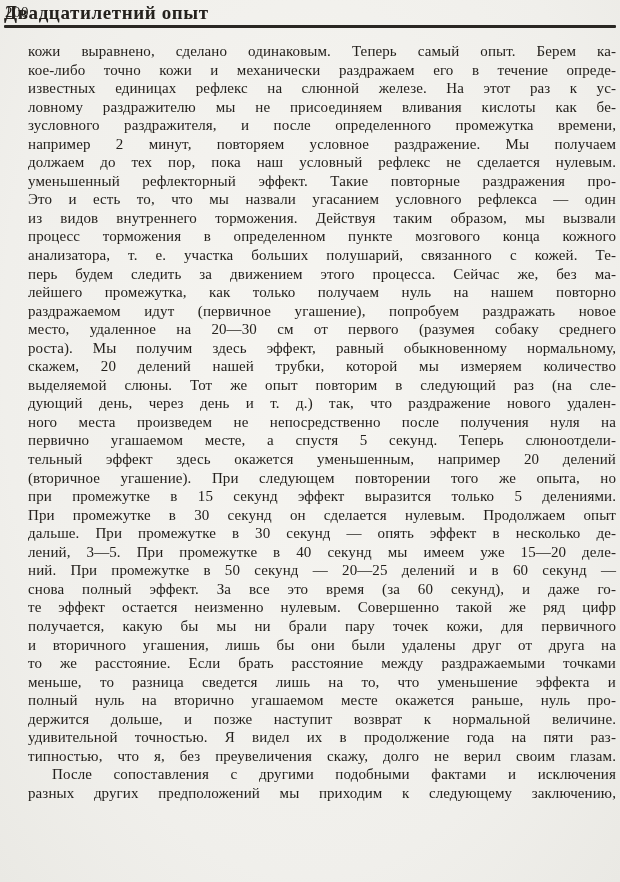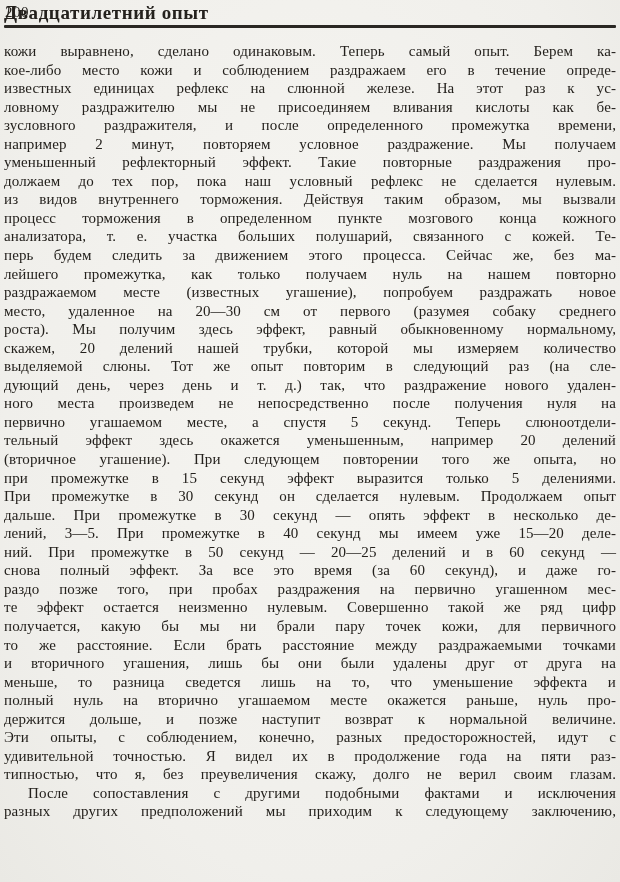--- a/index.html
+++ b/index.html
@@ -41,20 +41,21 @@
     letter-spacing: 0.6px;
   }
   .header-rule {
     margin-top: 3px;
     height: 3px;
     background: #2a2723;
     border-radius: 1px;
   }
   .page-body {
     margin-top: 14px;
+    margin-left: 24px;
   }
   .line {
     font-size: 15px;
     line-height: 18.55px;
     height: 18.55px;
     text-align: justify;
     text-align-last: justify;
     white-space: normal;
     letter-spacing: 0.1px;
   }
@@ -66,55 +67,54 @@
 <body>
 
 <div class="page">
   <div class="page-header">
     <span class="page-number">200</span>
     <span class="running-title">Двадцатилетний опыт</span>
   </div>
   <div class="header-rule"></div>
   <div class="page-body">
     <div class="line">кожи выравнено, сделано одинаковым. Теперь самый опыт. Берем ка-</div>
-    <div class="line">кое-либо место кожи и соблюдением раздражаем его в течение опреде-</div>
+    <div class="line">кое-либо точно кожи и механически раздражаем его в течение опреде-</div>
     <div class="line">известных единицах рефлекс на слюнной железе. На этот раз к ус-</div>
     <div class="line">ловному раздражителю мы не присоединяем вливания кислоты как бе-</div>
     <div class="line">зусловного раздражителя, и после определенного промежутка времени,</div>
     <div class="line">например 2 минут, повторяем условное раздражение. Мы получаем</div>
+    <div class="line">должаем до тех пор, пока наш условный рефлекс не сделается нулевым.</div>
     <div class="line">уменьшенный рефлекторный эффект. Такие повторные раздражения про-</div>
-    <div class="line">должаем до тех пор, пока наш условный рефлекс не сделается нулевым.</div>
+    <div class="line">Это и есть то, что мы назвали угасанием условного рефлекса — один</div>
     <div class="line">из видов внутреннего торможения. Действуя таким образом, мы вызвали</div>
     <div class="line">процесс торможения в определенном пункте мозгового конца кожного</div>
     <div class="line">анализатора, т. е. участка больших полушарий, связанного с кожей. Те-</div>
     <div class="line">перь будем следить за движением этого процесса. Сейчас же, без ма-</div>
     <div class="line">лейшего промежутка, как только получаем нуль на нашем повторно</div>
-    <div class="line">раздражаемом месте (известных угашение), попробуем раздражать новое</div>
+    <div class="line">раздражаемом идут (первичное угашение), попробуем раздражать новое</div>
     <div class="line">место, удаленное на 20—30 см от первого (разумея собаку среднего</div>
     <div class="line">роста). Мы получим здесь эффект, равный обыкновенному нормальному,</div>
     <div class="line">скажем, 20 делений нашей трубки, которой мы измеряем количество</div>
     <div class="line">выделяемой слюны. Тот же опыт повторим в следующий раз (на сле-</div>
     <div class="line">дующий день, через день и т. д.) так, что раздражение нового удален-</div>
     <div class="line">ного места произведем не непосредственно после получения нуля на</div>
     <div class="line">первично угашаемом месте, а спустя 5 секунд. Теперь слюноотдели-</div>
     <div class="line">тельный эффект здесь окажется уменьшенным, например 20 делений</div>
     <div class="line">(вторичное угашение). При следующем повторении того же опыта, но</div>
     <div class="line">при промежутке в 15 секунд эффект выразится только 5 делениями.</div>
     <div class="line">При промежутке в 30 секунд он сделается нулевым. Продолжаем опыт</div>
     <div class="line">дальше. При промежутке в 30 секунд — опять эффект в несколько де-</div>
     <div class="line">лений, 3—5. При промежутке в 40 секунд мы имеем уже 15—20 деле-</div>
     <div class="line">ний. При промежутке в 50 секунд — 20—25 делений и в 60 секунд —</div>
     <div class="line">снова полный эффект. За все это время (за 60 секунд), и даже го-</div>
-    <div class="line">раздо позже того, при пробах раздражения на первично угашенном мес-</div>
     <div class="line">те эффект остается неизменно нулевым. Совершенно такой же ряд цифр</div>
     <div class="line">получается, какую бы мы ни брали пару точек кожи, для первичного</div>
+    <div class="line">и вторичного угашения, лишь бы они были удалены друг от друга на</div>
     <div class="line">то же расстояние. Если брать расстояние между раздражаемыми точками</div>
-    <div class="line">и вторичного угашения, лишь бы они были удалены друг от друга на</div>
     <div class="line">меньше, то разница сведется лишь на то, что уменьшение эффекта и</div>
     <div class="line">полный нуль на вторично угашаемом месте окажется раньше, нуль про-</div>
     <div class="line">держится дольше, и позже наступит возврат к нормальной величине.</div>
-    <div class="line">Эти опыты, с соблюдением, конечно, разных предосторожностей, идут с</div>
     <div class="line">удивительной точностью. Я видел их в продолжение года на пяти раз-</div>
     <div class="line">типностью, что я, без преувеличения скажу, долго не верил своим глазам.</div>
     <div class="line indent">После сопоставления с другими подобными фактами и исключения</div>
     <div class="line">разных других предположений мы приходим к следующему заключению,</div>
   </div>
 </div>
 
 </body></html>

